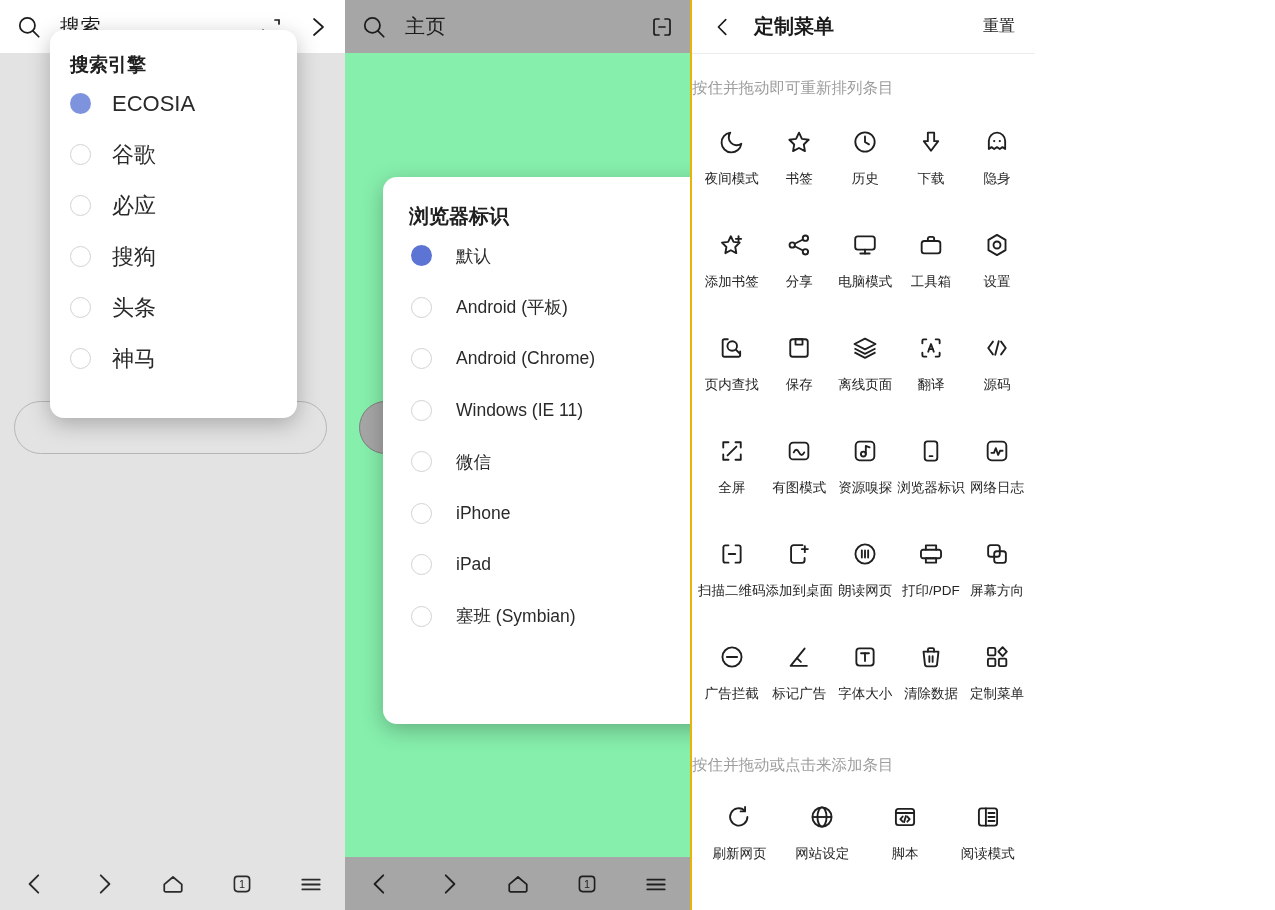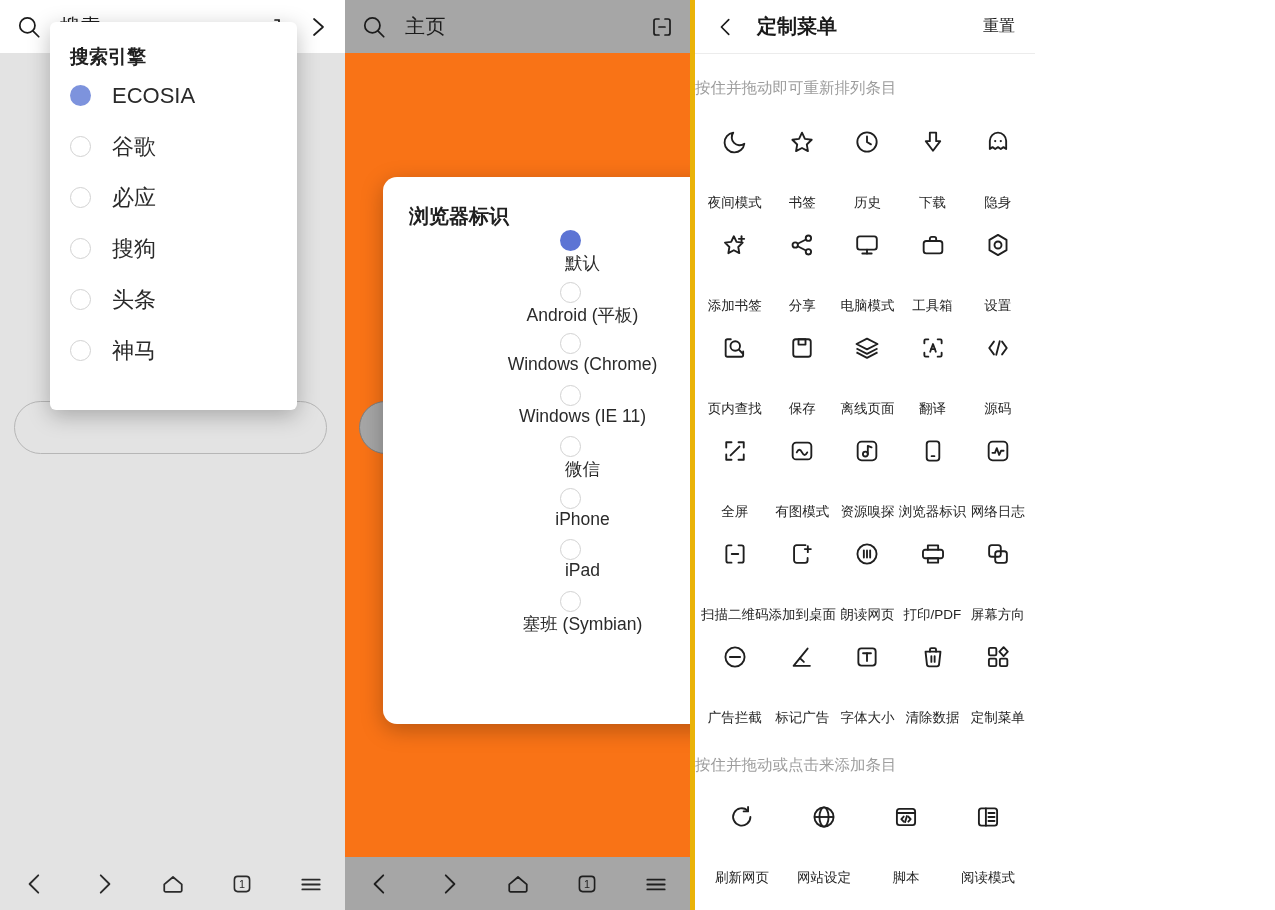--- a/index.html
+++ b/index.html
@@ -7,22 +7,22 @@
     width: 1275px; height: 910px;
     font-family: "Liberation Sans", "DejaVu Sans", sans-serif;
     background: #ffffff;
     overflow: hidden;
   }
   .screens { display: flex; width: 1275px; height: 910px; }
 
   
   .panel { position: relative; width: 345px; height: 910px; overflow: hidden; }
   .panel.p1 { background: #e3e3e3; }
-  .panel.p2 { background: #f97316; }
-  .panel.p3 { background: #ffffff; border-left: 5px solid #eab308; }
+  .panel.p2 { background: #86efac; }
+  .panel.p3 { background: #ffffff; border-left: 2px solid #eab308; }
 
   
   .topbar {
     position: relative; height: 53px; width: 100%;
     display: flex; align-items: center; padding: 0 16px;
   }
   .p1 .topbar { background: #ffffff; }
   .p2 .topbar { background: #a6a6a6; }
   .topbar .tb-search-icon { width: 26px; height: 26px; flex: 0 0 auto; }
   .topbar .tb-title {
@@ -58,31 +58,31 @@
   .dialog-title { font-size: 19px; font-weight: bold; color: #202020; }
   .opt-row { display: flex; align-items: center; }
   .radio {
     width: 21px; height: 21px; border-radius: 50%; flex: 0 0 auto;
     border: 1.5px solid #d2d2d2; background: #fff;
   }
   .radio.sel { border: none; }
   .opt-label { color: #2a2a2a; }
 
   
-  .dlg-engine { left: 50px; top: 22px; width: 247px; height: 388px; padding: 22px 4px 0 0; border-radius: 6px; }
+  .dlg-engine { left: 50px; top: 30px; width: 247px; height: 388px; padding: 22px 4px 0 0; }
   .dlg-engine .dialog-title { margin: 0 0 0 20px; }
   .dlg-engine .opt-row { height: 51px; padding-left: 20px; }
   .dlg-engine .opt-row:first-of-type { margin-top: 14px; }
   .dlg-engine .opt-label { margin-left: 21px; font-size: 22px; }
   .dlg-engine .radio.sel { background: #7d93dd; }
 
   
   .dlg-ua { left: 38px; top: 177px; width: 347px; height: 547px; padding: 26px 0 0 0; }
   .dlg-ua .dialog-title { margin: 0 0 0 26px; font-size: 20px; }
-  .dlg-ua .opt-row { height: 51.5px; padding-left: 28px; flex-direction: column; }
+  .dlg-ua .opt-row { height: 51.5px; padding-left: 28px; }
   .dlg-ua .opt-row:first-of-type { margin-top: 18px; }
   .dlg-ua .opt-label { margin-left: 24px; font-size: 17.5px; }
   .dlg-ua .radio.sel { background: #5c74d4; }
 
   
   .p3-header {
     height: 54px; display: flex; align-items: center; padding: 0 20px;
     border-bottom: 1px solid #ececec;
   }
   .p3-header .back-chevron { width: 22px; height: 22px; flex: 0 0 auto; }
@@ -93,21 +93,21 @@
   .hint.top { margin-top: 24px; }
   .hint.bottom { margin-top: 20px; }
 
   .icon-grid {
     display: grid; grid-template-columns: repeat(5, 1fr);
     row-gap: 0; margin-top: 18px; padding: 0 6px;
   }
   .icon-grid.bottom-grid { grid-template-columns: repeat(4, 1fr); margin-top: 16px; }
   .grid-cell {
     height: 103px; display: flex; flex-direction: column;
-    align-items: center; justify-content: flex-start; padding-top: 8px; gap: 24px;
+    align-items: center; justify-content: flex-start; padding-top: 8px;
   }
   .grid-cell .gi { height: 34px; display: flex; align-items: center; justify-content: center; }
   .grid-cell .gl { margin-top: 11px; font-size: 13.5px; color: #262626; white-space: nowrap; }
 
   svg { display: block; }
 </style>
 </head>
 <body>
 
 <div class="screens">
@@ -233,21 +233,21 @@
       <div class="opt-row">
         <span class="radio sel"></span>
         <span class="opt-label">默认</span>
       </div>
       <div class="opt-row">
         <span class="radio"></span>
         <span class="opt-label">Android (平板)</span>
       </div>
       <div class="opt-row">
         <span class="radio"></span>
-        <span class="opt-label">Windows (Chrome)</span>
+        <span class="opt-label">Android (Chrome)</span>
       </div>
       <div class="opt-row">
         <span class="radio"></span>
         <span class="opt-label">Windows (IE 11)</span>
       </div>
       <div class="opt-row">
         <span class="radio"></span>
         <span class="opt-label">微信</span>
       </div>
       <div class="opt-row">

